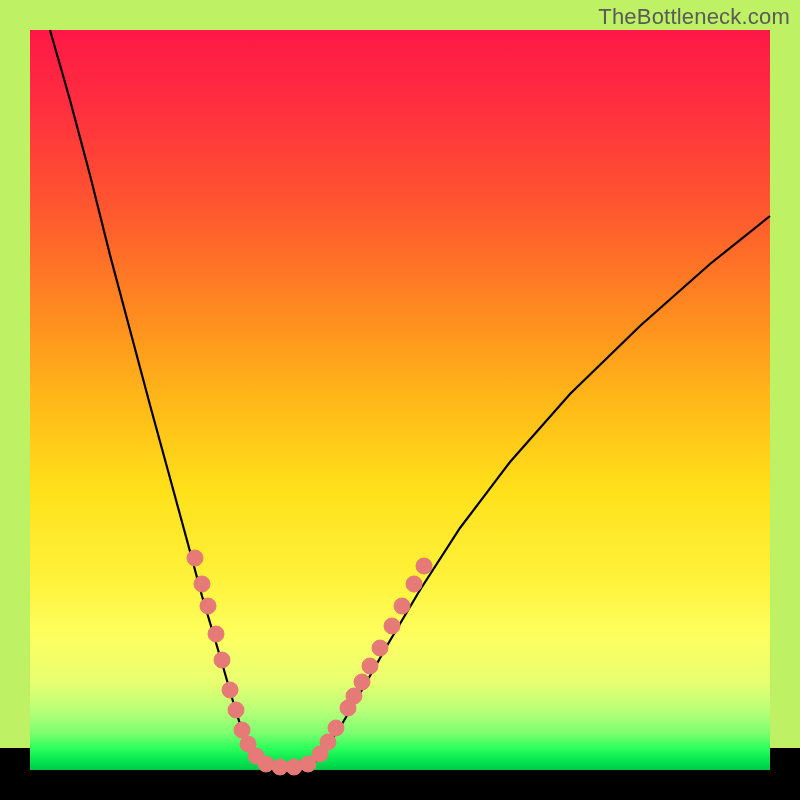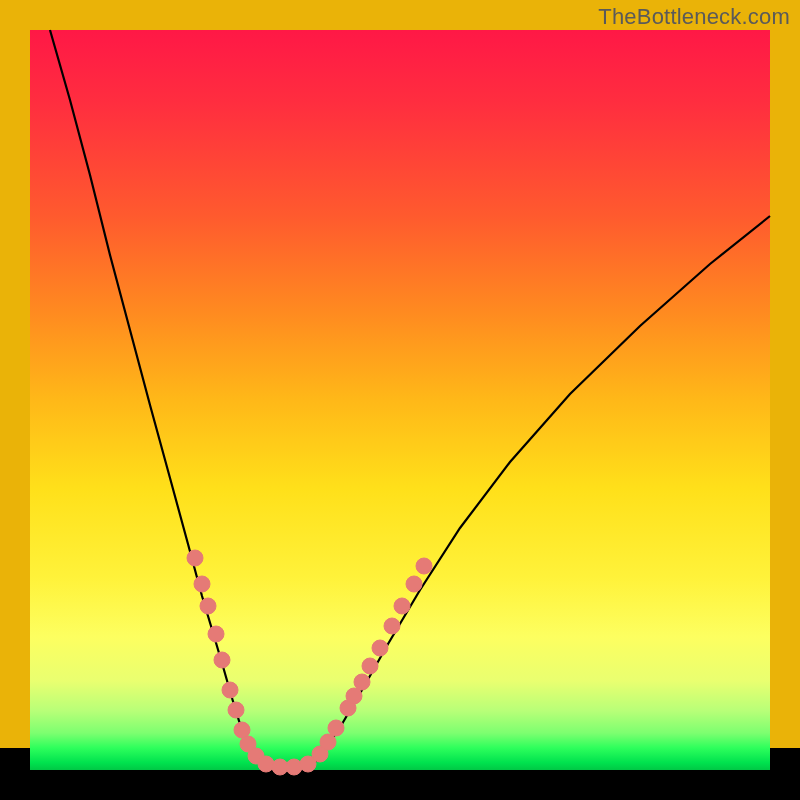--- a/index.html
+++ b/index.html
@@ -8,21 +8,21 @@
     width: 800px;
     height: 800px;
     background: #000;
     overflow: hidden;
     font-family: Arial, Helvetica, sans-serif;
   }
   .frame {
     position: relative;
     width: 800px;
     height: 748px;
-    background: #eab308;
+    background: #bef264;
   }
   .plot-area {
     position: absolute;
     left: 30px;
     top: 30px;
     width: 740px;
     height: 740px;
     
     background: linear-gradient(to bottom,
       #ff1846 0%,

